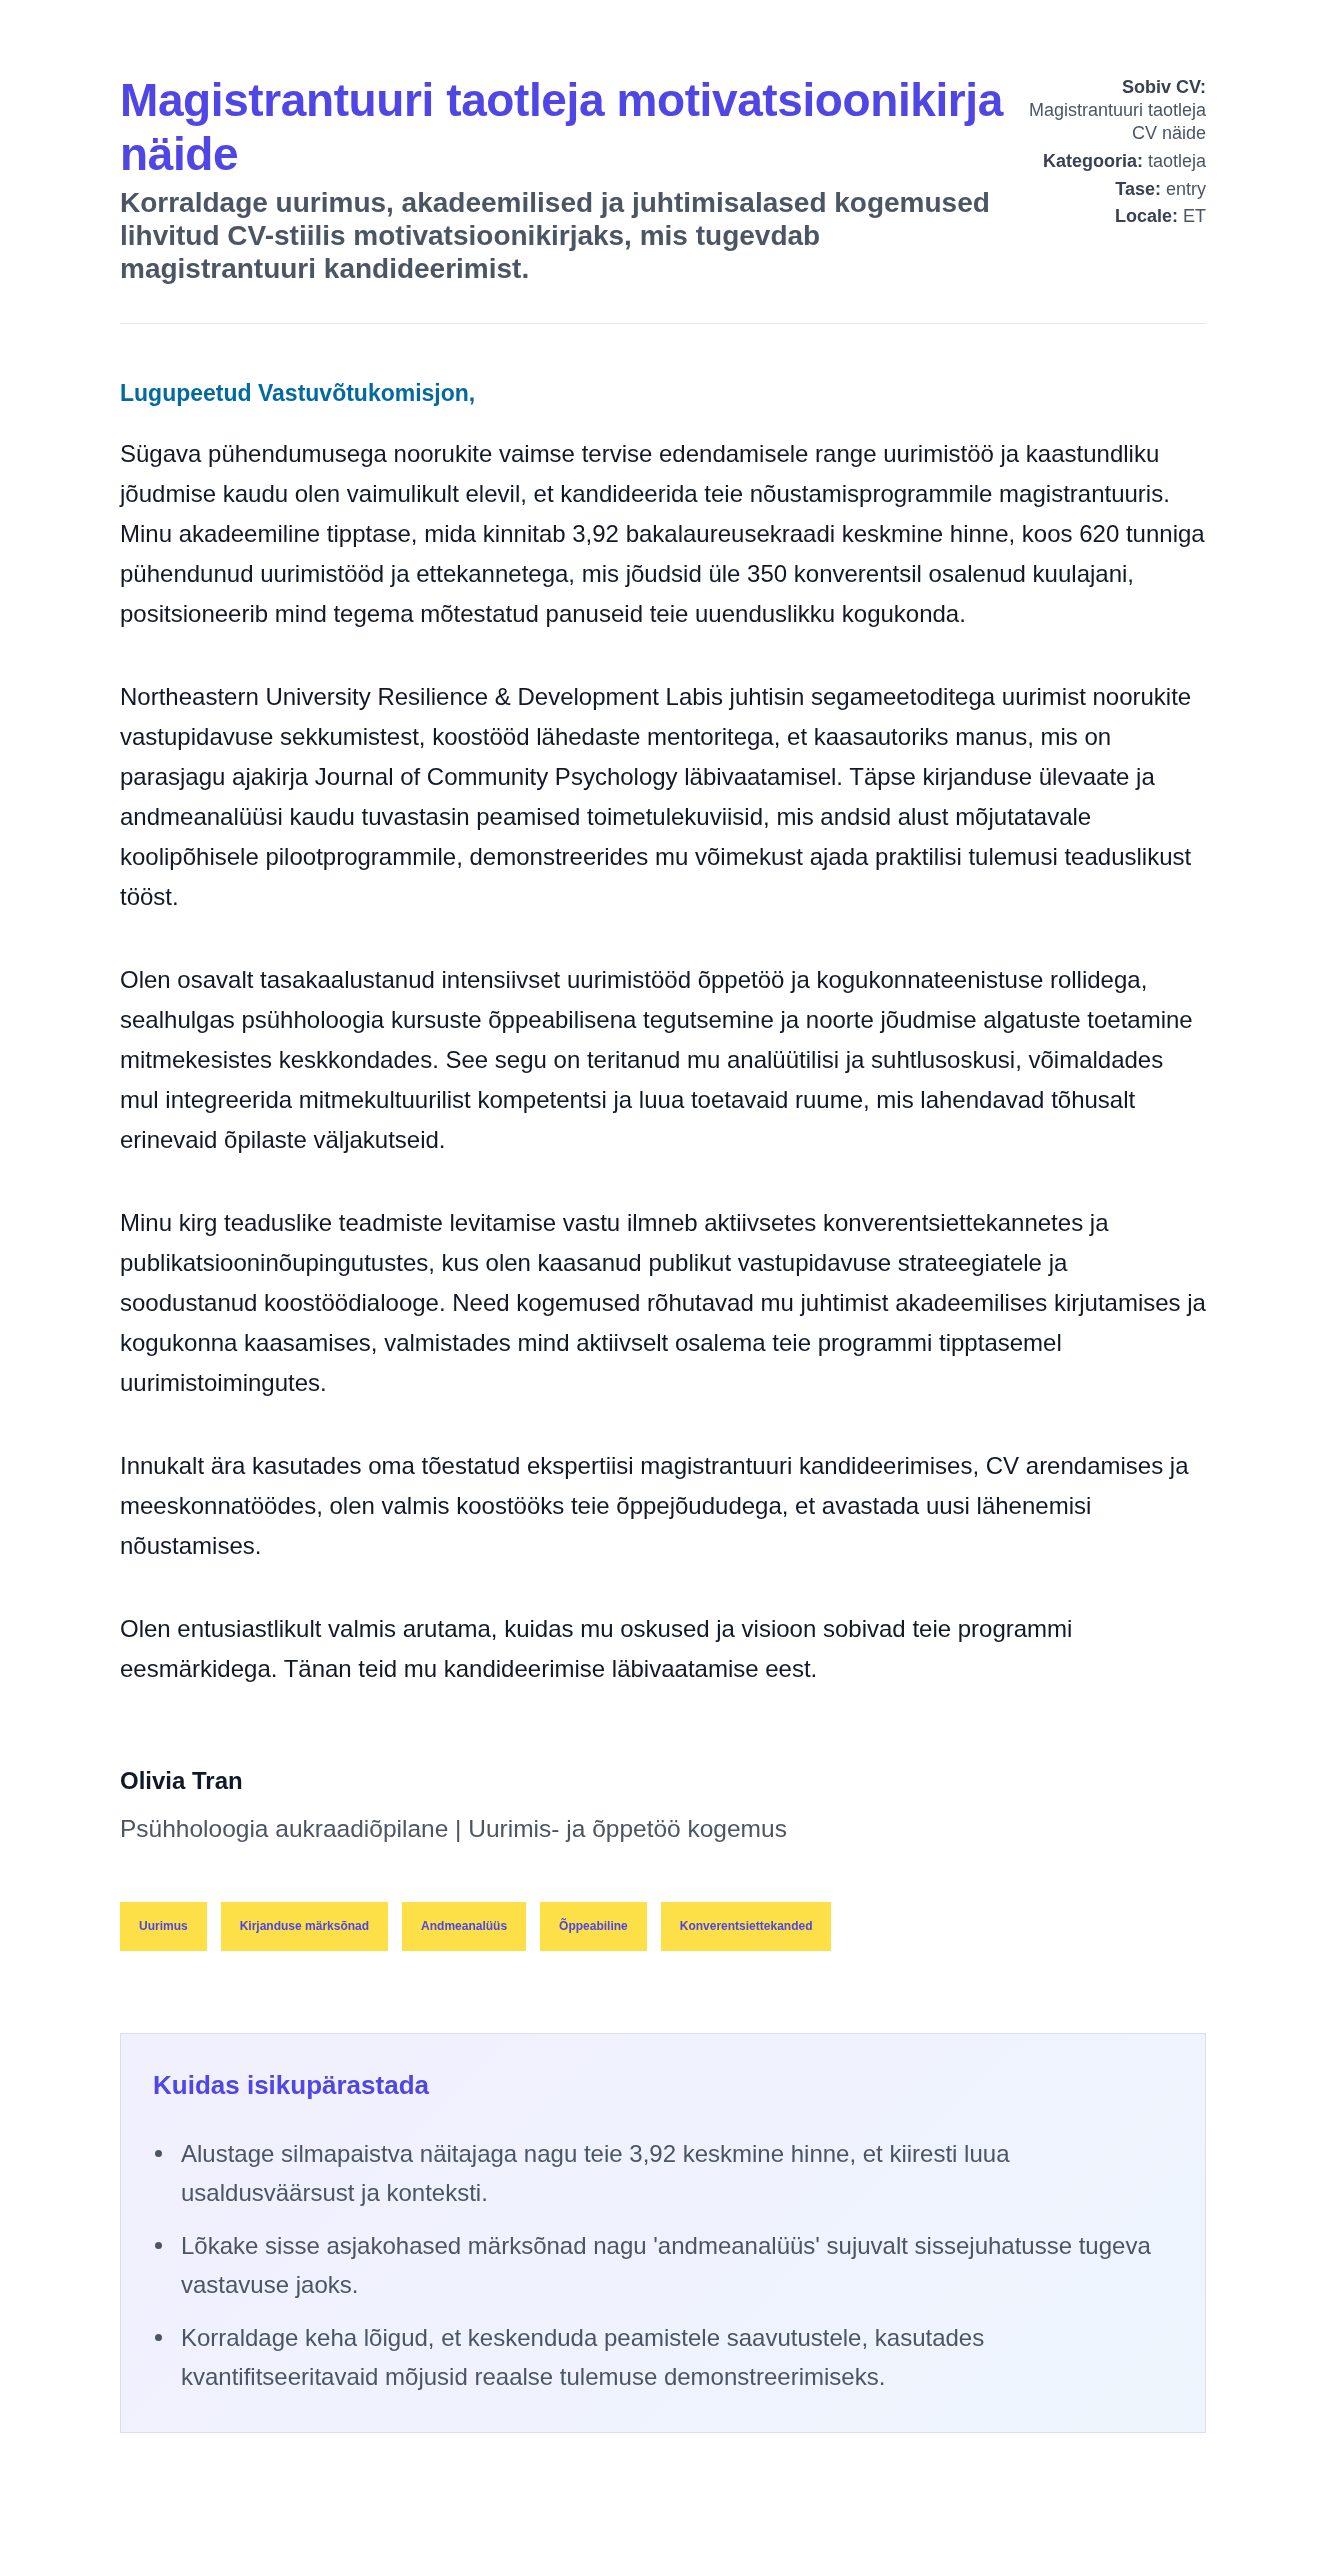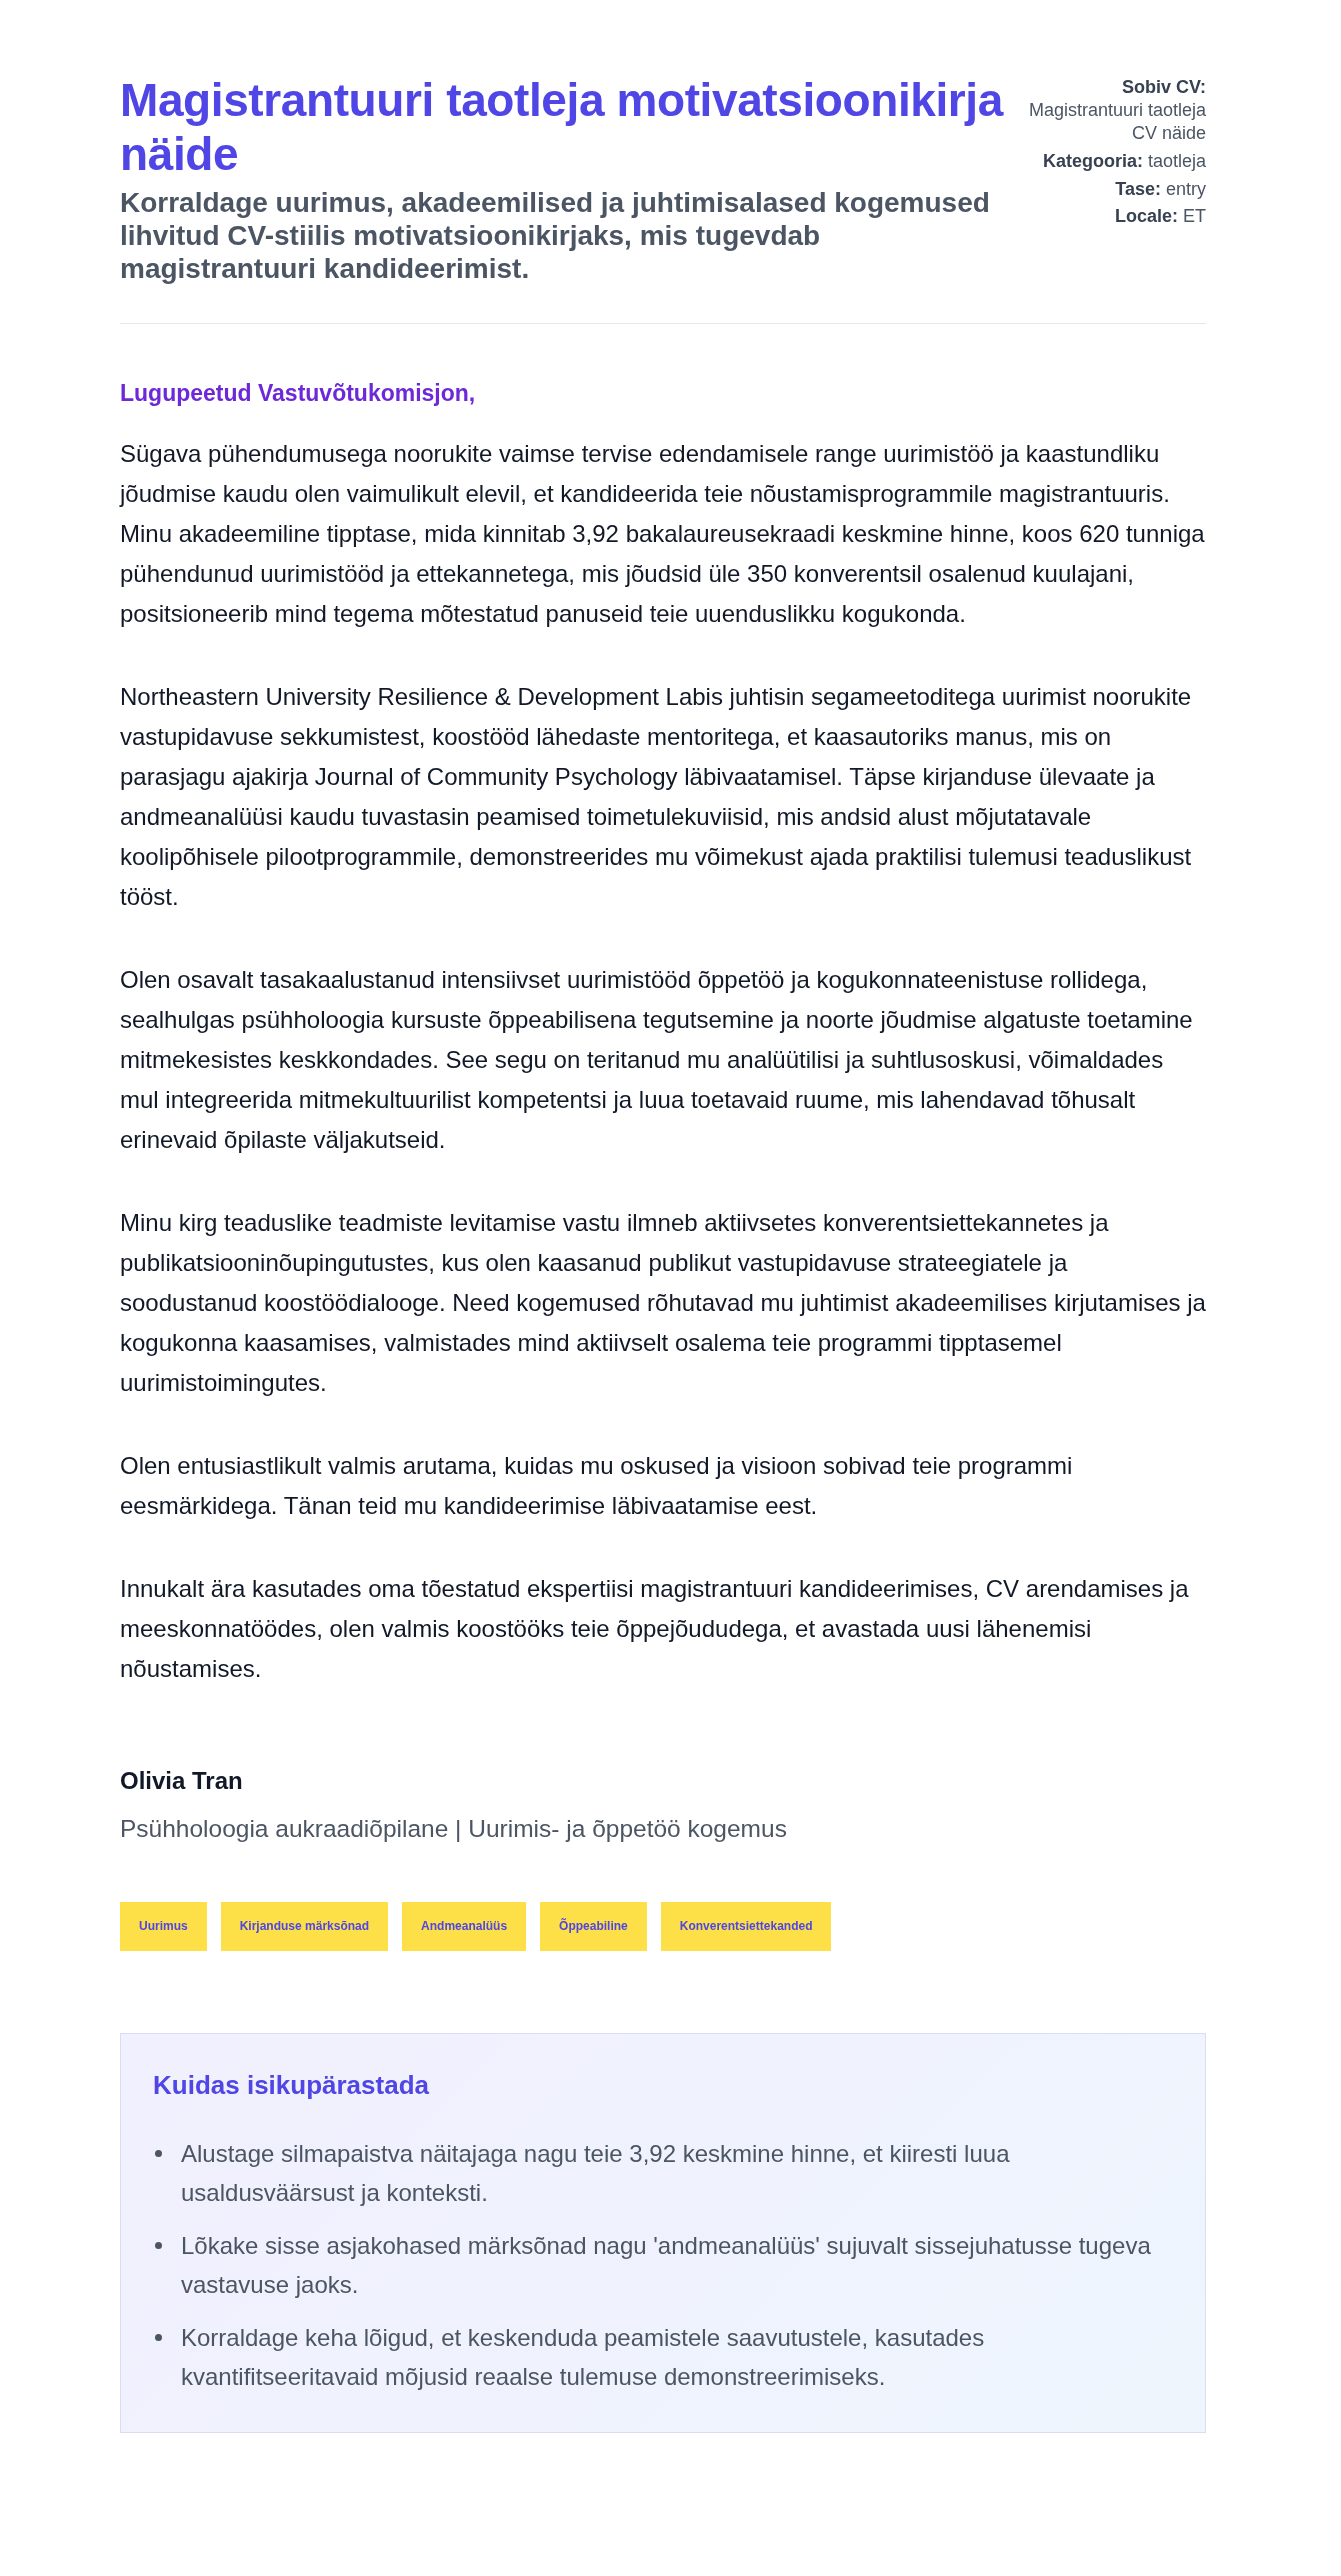--- a/index.html
+++ b/index.html
@@ -44,21 +44,21 @@
       width: 182px;
       padding-top: 3.2px;
     }
     .meta-item { margin-bottom: 4.7px; }
     .meta-label { font-weight: 700; color: #374151; }
     .salutation {
       margin-top: 55px;
       font-size: 23px;
       line-height: 28px;
       font-weight: 700;
-      color: #6d28d9;
+      color: #0369a1;
     }
     .body-text { margin-top: 27px; }
     .para {
       font-size: 24px;
       line-height: 40px;
       color: #111827;
       margin-bottom: 43px;
     }
     .signature { margin-top: 77px; }
     .sig-name {
@@ -151,22 +151,22 @@
     </div>
   </header>
 
   <section>
     <p class="salutation">Lugupeetud Vastuvõtukomisjon,</p>
     <div class="body-text">
       <p class="para">Sügava pühendumusega noorukite vaimse tervise edendamisele range uurimistöö ja kaastundliku jõudmise kaudu olen vaimulikult elevil, et kandideerida teie nõustamisprogrammile magistrantuuris. Minu akadeemiline tipptase, mida kinnitab 3,92 bakalaureusekraadi keskmine hinne, koos 620 tunniga pühendunud uurimistööd ja ettekannetega, mis jõudsid üle 350 konverentsil osalenud kuulajani, positsioneerib mind tegema mõtestatud panuseid teie uuenduslikku kogukonda.</p>
       <p class="para">Northeastern University Resilience &amp; Development Labis juhtisin segameetoditega uurimist noorukite vastupidavuse sekkumistest, koostööd lähedaste mentoritega, et kaasautoriks manus, mis on parasjagu ajakirja Journal of Community Psychology läbivaatamisel. Täpse kirjanduse ülevaate ja andmeanalüüsi kaudu tuvastasin peamised toimetulekuviisid, mis andsid alust mõjutatavale koolipõhisele pilootprogrammile, demonstreerides mu võimekust ajada praktilisi tulemusi teaduslikust tööst.</p>
       <p class="para">Olen osavalt tasakaalustanud intensiivset uurimistööd õppetöö ja kogukonnateenistuse rollidega, sealhulgas psühholoogia kursuste õppeabilisena tegutsemine ja noorte jõudmise algatuste toetamine mitmekesistes keskkondades. See segu on teritanud mu analüütilisi ja suhtlusoskusi, võimaldades mul integreerida mitmekultuurilist kompetentsi ja luua toetavaid ruume, mis lahendavad tõhusalt erinevaid õpilaste väljakutseid.</p>
       <p class="para">Minu kirg teaduslike teadmiste levitamise vastu ilmneb aktiivsetes konverentsiettekannetes ja publikatsiooninõupingutustes, kus olen kaasanud publikut vastupidavuse strateegiatele ja soodustanud koostöödialooge. Need kogemused rõhutavad mu juhtimist akadeemilises kirjutamises ja kogukonna kaasamises, valmistades mind aktiivselt osalema teie programmi tipptasemel uurimistoimingutes.</p>
+      <p class="para">Innukalt ära kasutades oma tõestatud ekspertiisi magistrantuuri kandideerimises, CV arendamises ja meeskonnatöödes, olen valmis koostööks teie õppejõududega, et avastada uusi lähenemisi nõustamises.</p>
       <p class="para">Olen entusiastlikult valmis arutama, kuidas mu oskused ja visioon sobivad teie programmi eesmärkidega. Tänan teid mu kandideerimise läbivaatamise eest.</p>
-      <p class="para">Innukalt ära kasutades oma tõestatud ekspertiisi magistrantuuri kandideerimises, CV arendamises ja meeskonnatöödes, olen valmis koostööks teie õppejõududega, et avastada uusi lähenemisi nõustamises.</p>
     </div>
   </section>
 
   <section class="signature">
     <div class="sig-name">Olivia Tran</div>
     <div class="sig-title">Psühholoogia aukraadiõpilane | Uurimis- ja õppetöö kogemus</div>
   </section>
 
   <div class="tags">
     <span class="tag">Uurimus</span>

